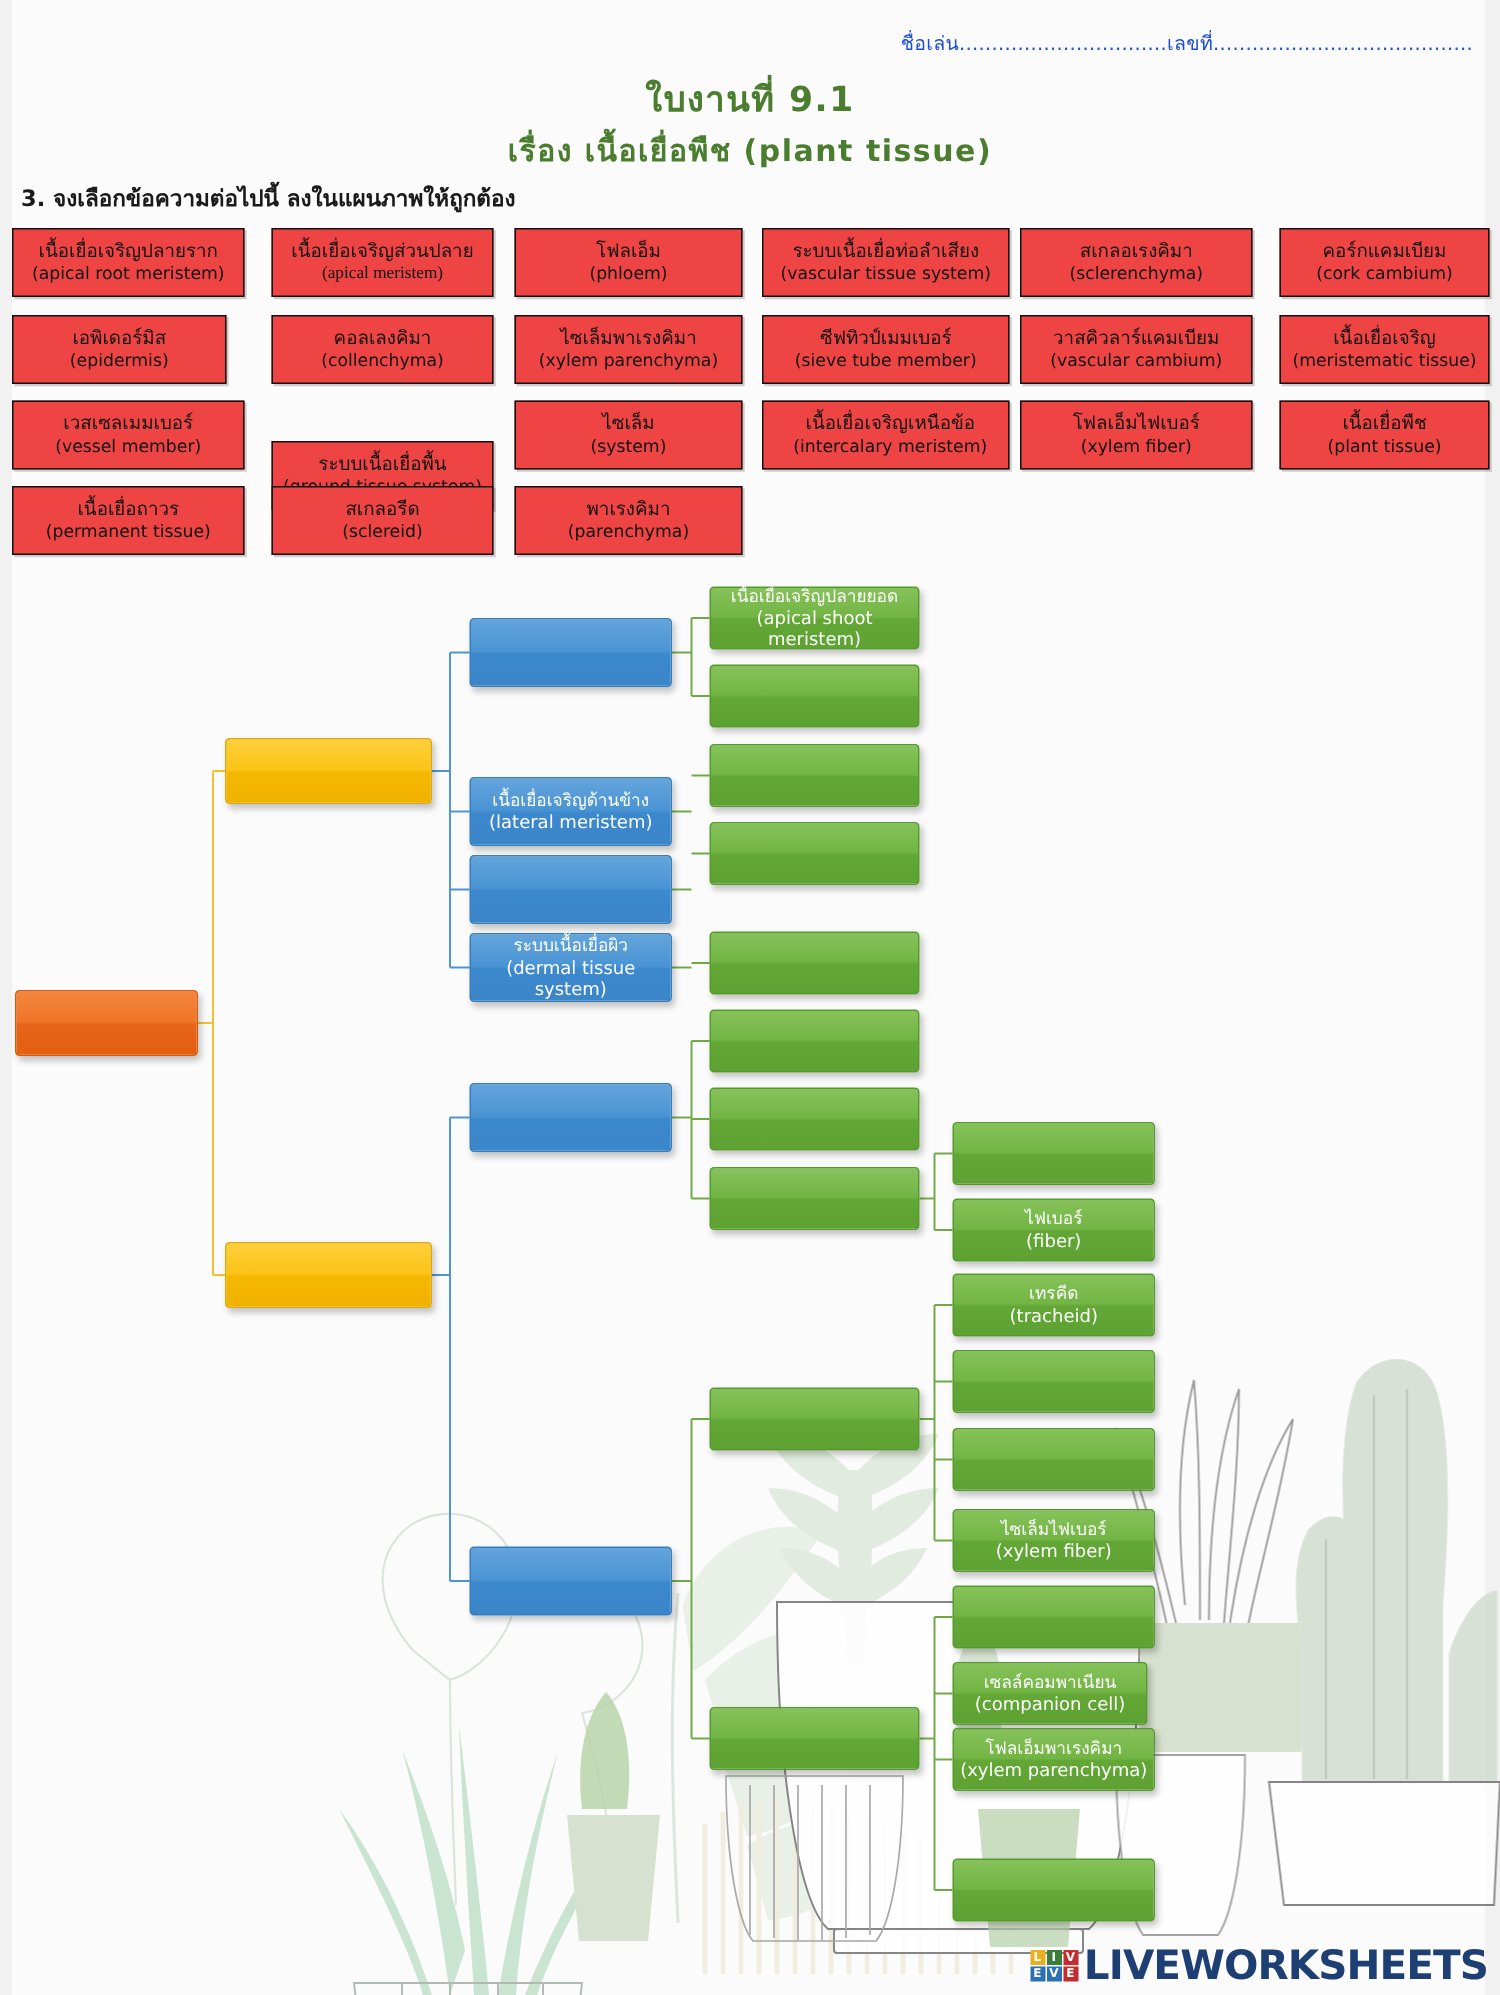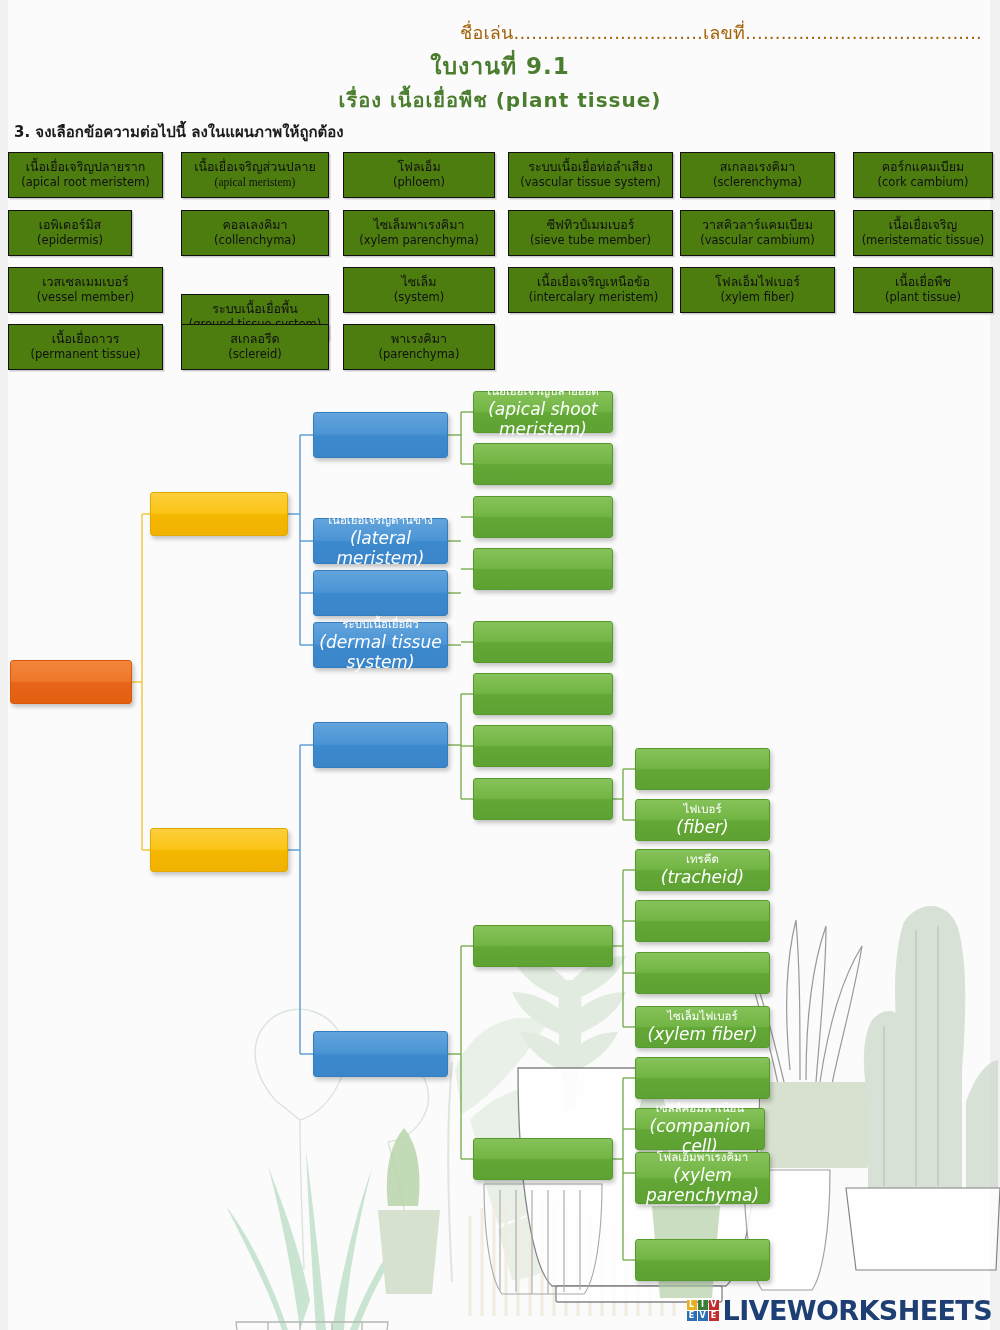--- a/index.html
+++ b/index.html
@@ -14,39 +14,39 @@
     width: 1000px; height: 1330px;
     background: #fbfbfb;
     overflow: hidden;
   }
   .sheet-edge-l { position:absolute; left:0; top:0; width:8px; height:1330px; background:#f1f1f1; }
   .sheet-edge-r { position:absolute; right:0; top:0; width:10px; height:1330px; background:#f1f1f1; }
 
   
   .name-line {
     position: absolute; right: 18px; top: 18px;
-    font-size: 18px; color: #a16207; letter-spacing: .2px;
+    font-size: 13px; color: #1d4ed8; letter-spacing: .2px;
     white-space: nowrap;
   }
   .title-1, .title-2 {
     position: absolute; width: 100%; text-align: center;
     color: #4b7d2f; font-weight: bold; letter-spacing: 1px;
   }
   .title-1 { top: 48px; font-size: 23px; }
   .title-2 { top: 84px; font-size: 20px; }
   .instruction {
     position: absolute; left: 14px; top: 120px;
     font-size: 15px; color: #1a1a1a; font-weight: 600;
   }
 
   
   #wordbank { position: absolute; left: 8px; top: 152px; width: 984px; }
   .wb-box {
     border: 1.6px solid #111;
-    background: #4d7c0f;
+    background: #ef4444;
     box-shadow: 1.5px 1.5px 0 rgba(0,0,0,.18);
     text-align: center;
     padding: 6px 4px 7px;
     line-height: 1.28;
   }
   .wb-th { font-size: 12.5px; color: #111; white-space: nowrap; }
   .wb-en { font-size: 11.5px; color: #111; white-space: nowrap; }
 
   
   #plants { position: absolute; left: 0; bottom: 0; width: 1000px; height: 560px; pointer-events: none; }
@@ -58,21 +58,21 @@
   .node {
     position: absolute;
     border-radius: 3px;
     display: flex; flex-direction: column;
     align-items: center; justify-content: center;
     color: #ffffff; text-align: center;
     line-height: 1.2;
     box-shadow: 2px 3px 4px rgba(0,0,0,.22);
   }
   .node .th { font-size: 11.5px; }
-  .node .en { font-size: 17px; font-style: italic; }
+  .node .en { font-size: 12px; }
 
   .n-orange { background: linear-gradient(to bottom,#f2863c 0%,#ef7628 48%,#e8641a 52%,#e2600f 100%); border:1px solid #d8580c; }
   .n-yellow { background: linear-gradient(to bottom,#fdcf3c 0%,#fcc417 48%,#f5b800 52%,#f0b200 100%); border:1px solid #e0a800; }
   .n-blue   { background: linear-gradient(to bottom,#63a4dc 0%,#4a94d4 48%,#3d89cd 52%,#3b85c9 100%); border:1px solid #357ebe; }
   .n-green  { background: linear-gradient(to bottom,#86c25a 0%,#72b544 48%,#63a836 52%,#5da232 100%); border:1px solid #569a2d; }
 
   
   #lw-logo { position: absolute; right: 8px; bottom: 4px; display: flex; align-items: center; gap: 4px; }
   .lw-tiles { display: grid; grid-template-columns: 10px 10px 10px; grid-template-rows: 10px 10px; gap: 1px; }
   .lw-t { font-size: 8px; font-weight: bold; color:#fff; display:flex; align-items:center; justify-content:center; line-height:1; }
@@ -224,21 +224,21 @@
         <div class="wb-en">(vascular tissue system)</div>
       </div>
       <div class="wb-box" style="position: absolute; left: 672px; top: 0px; width: 155px;">
         <div class="wb-th">สเกลอเรงคิมา</div>
         <div class="wb-en">(sclerenchyma)</div>
       </div>
       <div class="wb-box" style="position: absolute; left: 845px; top: 0px; width: 140px;">
         <div class="wb-th">คอร์กแคมเบียม</div>
         <div class="wb-en">(cork cambium)</div>
       </div>
-      <div class="wb-box" style="position: absolute; left: 0px; top: 58px; width: 124px;">
+      <div class="wb-box" style="position: absolute; left: 0px; top: 58px; width: 143px;">
         <div class="wb-th">เอพิเดอร์มิส</div>
         <div class="wb-en">(epidermis)</div>
       </div>
       <div class="wb-box" style="position: absolute; left: 173px; top: 58px; width: 148px;">
         <div class="wb-th">คอลเลงคิมา</div>
         <div class="wb-en">(collenchyma)</div>
       </div>
       <div class="wb-box" style="position: absolute; left: 335px; top: 58px; width: 152px;">
         <div class="wb-th">ไซเล็มพาเรงคิมา</div>
         <div class="wb-en">(xylem parenchyma)</div>
@@ -389,21 +389,21 @@
       <div class="node n-green" style="left: 635px; top: 952px; width: 135px; height: 42px;"></div>
       <div class="node n-green" style="left: 635px; top: 1006px; width: 135px; height: 42px;">
         <div class="th">ไซเล็มไฟเบอร์</div>
         <div class="en">(xylem fiber)</div>
       </div>
       <div class="node n-green" style="left: 635px; top: 1057px; width: 135px; height: 42px;"></div>
       <div class="node n-green" style="left: 635px; top: 1108px; width: 130px; height: 42px;">
         <div class="th">เซลล์คอมพาเนียน</div>
         <div class="en">(companion cell)</div>
       </div>
-      <div class="node n-green" style="left: 635px; top: 1152px; width: 135px; height: 52px;">
+      <div class="node n-green" style="left: 635px; top: 1152px; width: 135px; height: 42px;">
         <div class="th">โฟลเอ็มพาเรงคิมา</div>
         <div class="en">(xylem parenchyma)</div>
       </div>
       <div class="node n-green" style="left: 635px; top: 1239px; width: 135px; height: 42px;"></div>
     </div>
 
   <div id="lw-logo">
     <div class="lw-tiles">
       <div class="lw-t" style="background:#e8b020">L</div>
       <div class="lw-t" style="background:#3a7d3a">I</div>

